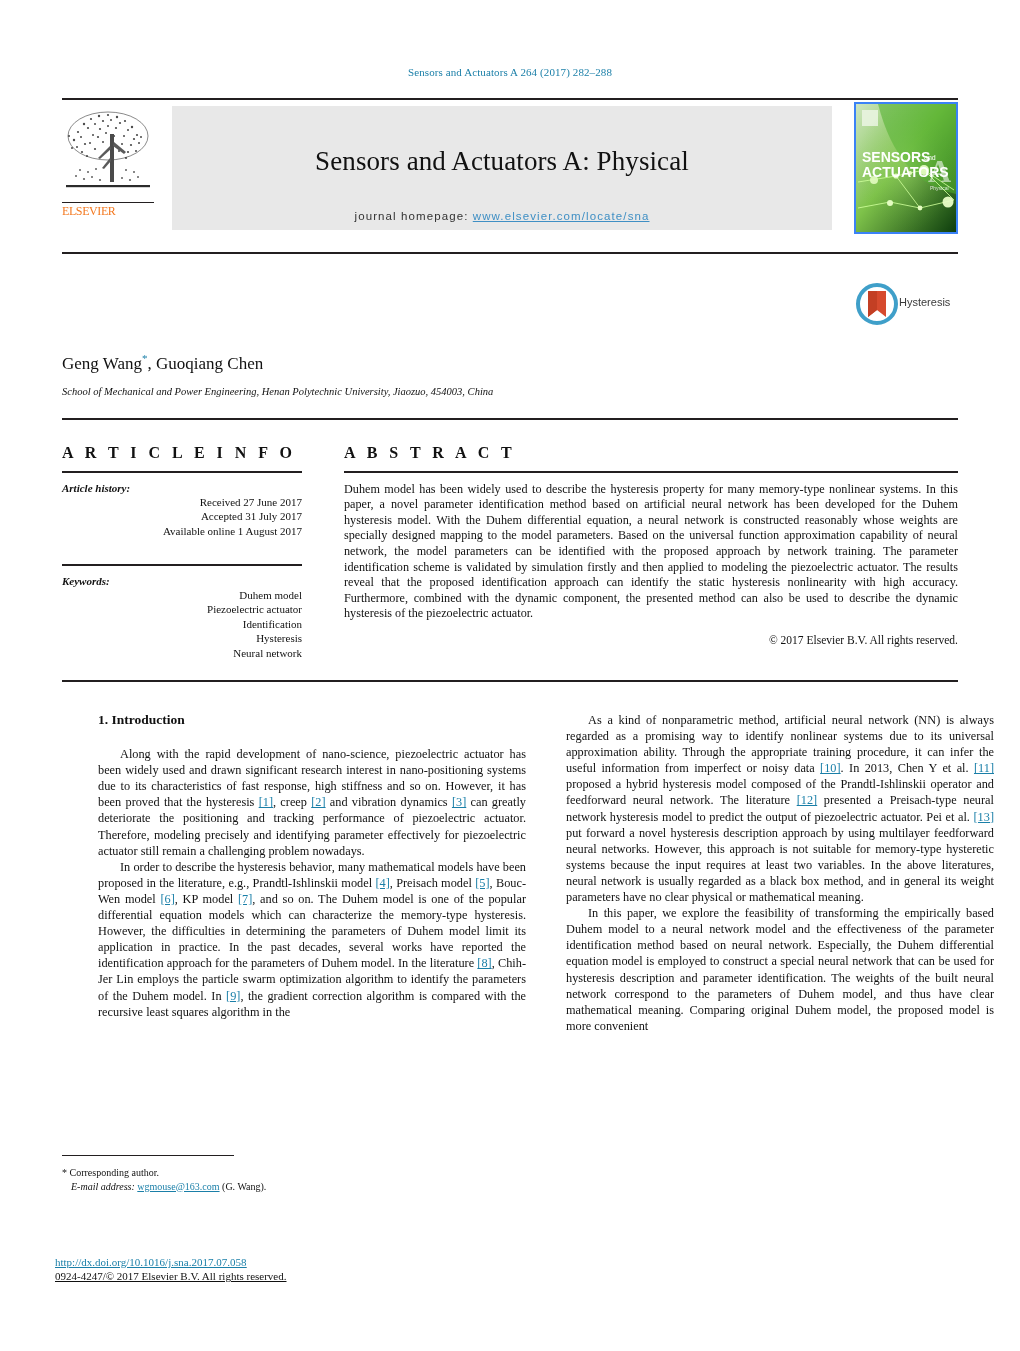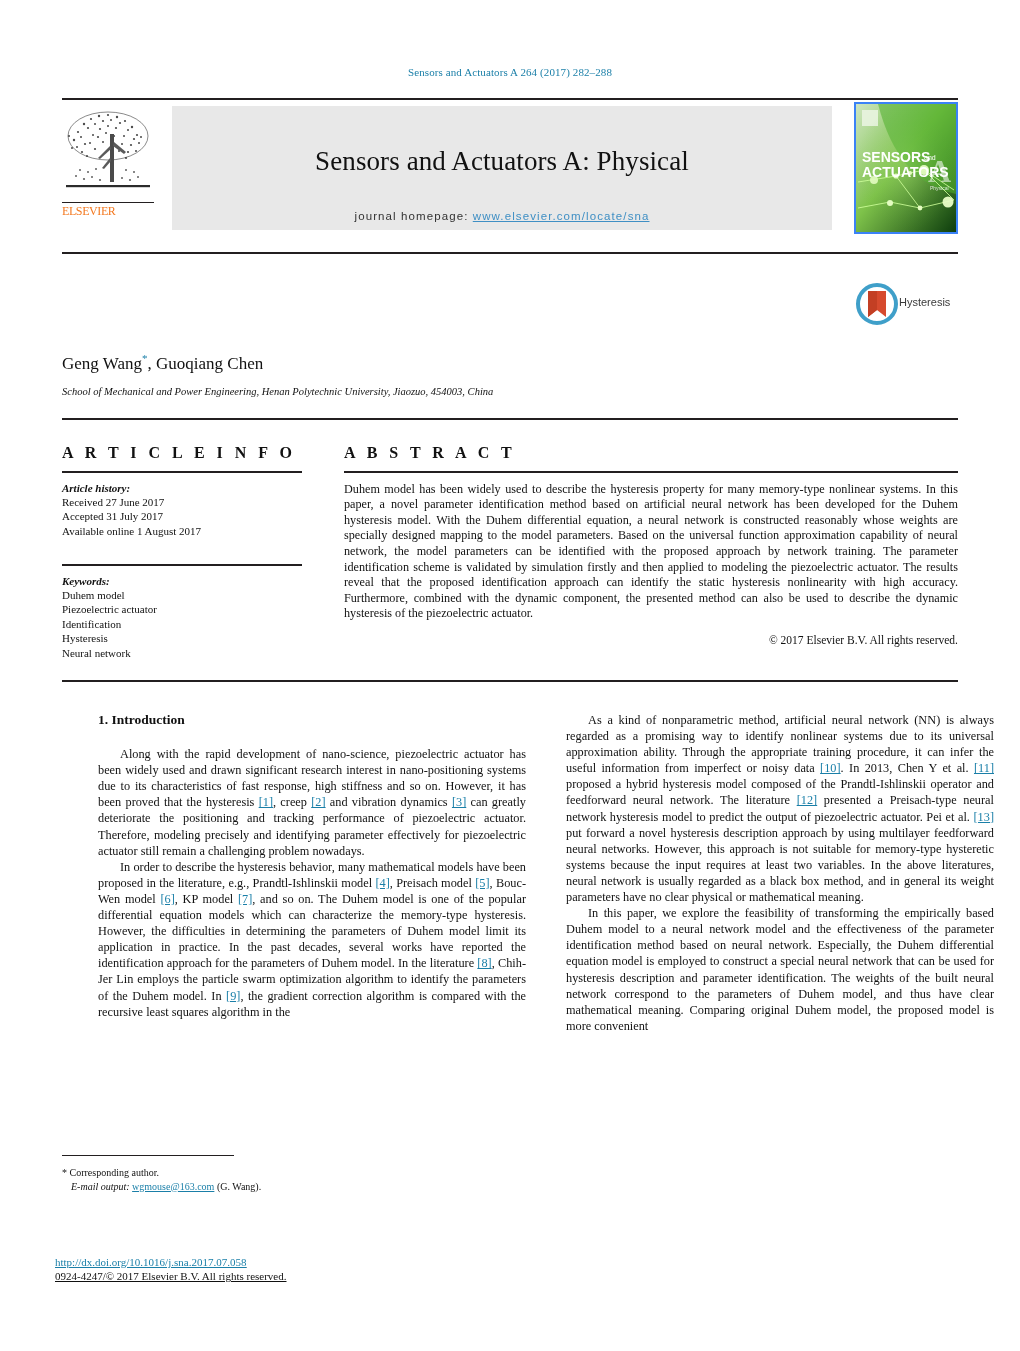--- a/index.html
+++ b/index.html
@@ -221,20 +221,21 @@
     font-weight: bold;
     font-size: 11px;
     color: #111;
     margin-bottom: 1px;
   }
   .info-line {
     font-family: "Liberation Serif", serif;
     font-size: 11px;
     line-height: 14.5px;
     color: #111;
+    text-align: right;
   }
   .info-gap { height: 17px; }
   .abstract-body {
     font-family: "Liberation Serif", serif;
     font-size: 12.2px;
     line-height: 15.6px;
     text-align: justify;
     color: #111;
     margin-top: 2px;
   }
@@ -505,21 +506,21 @@
       </div>
   </div>
 
   <div class="footnote-rule"></div>
   <div class="footnote">
     <div>
       <span>*</span>
       <span>Corresponding author.</span>
     </div>
     <div style="padding-left:9px">
-      <span class="fn-italic">E-mail output:</span>
+      <span class="fn-italic">E-mail address:</span>
       <a class="mail-link" href="#">wgmouse@163.com</a>
       <span>(G. Wang).</span>
     </div>
   </div>
 
   <div class="footer">
     <a class="doi-link" href="#">http://dx.doi.org/10.1016/j.sna.2017.07.058</a>
     <div>0924-4247/© 2017 Elsevier B.V. All rights reserved.</div>
   </div>
 

